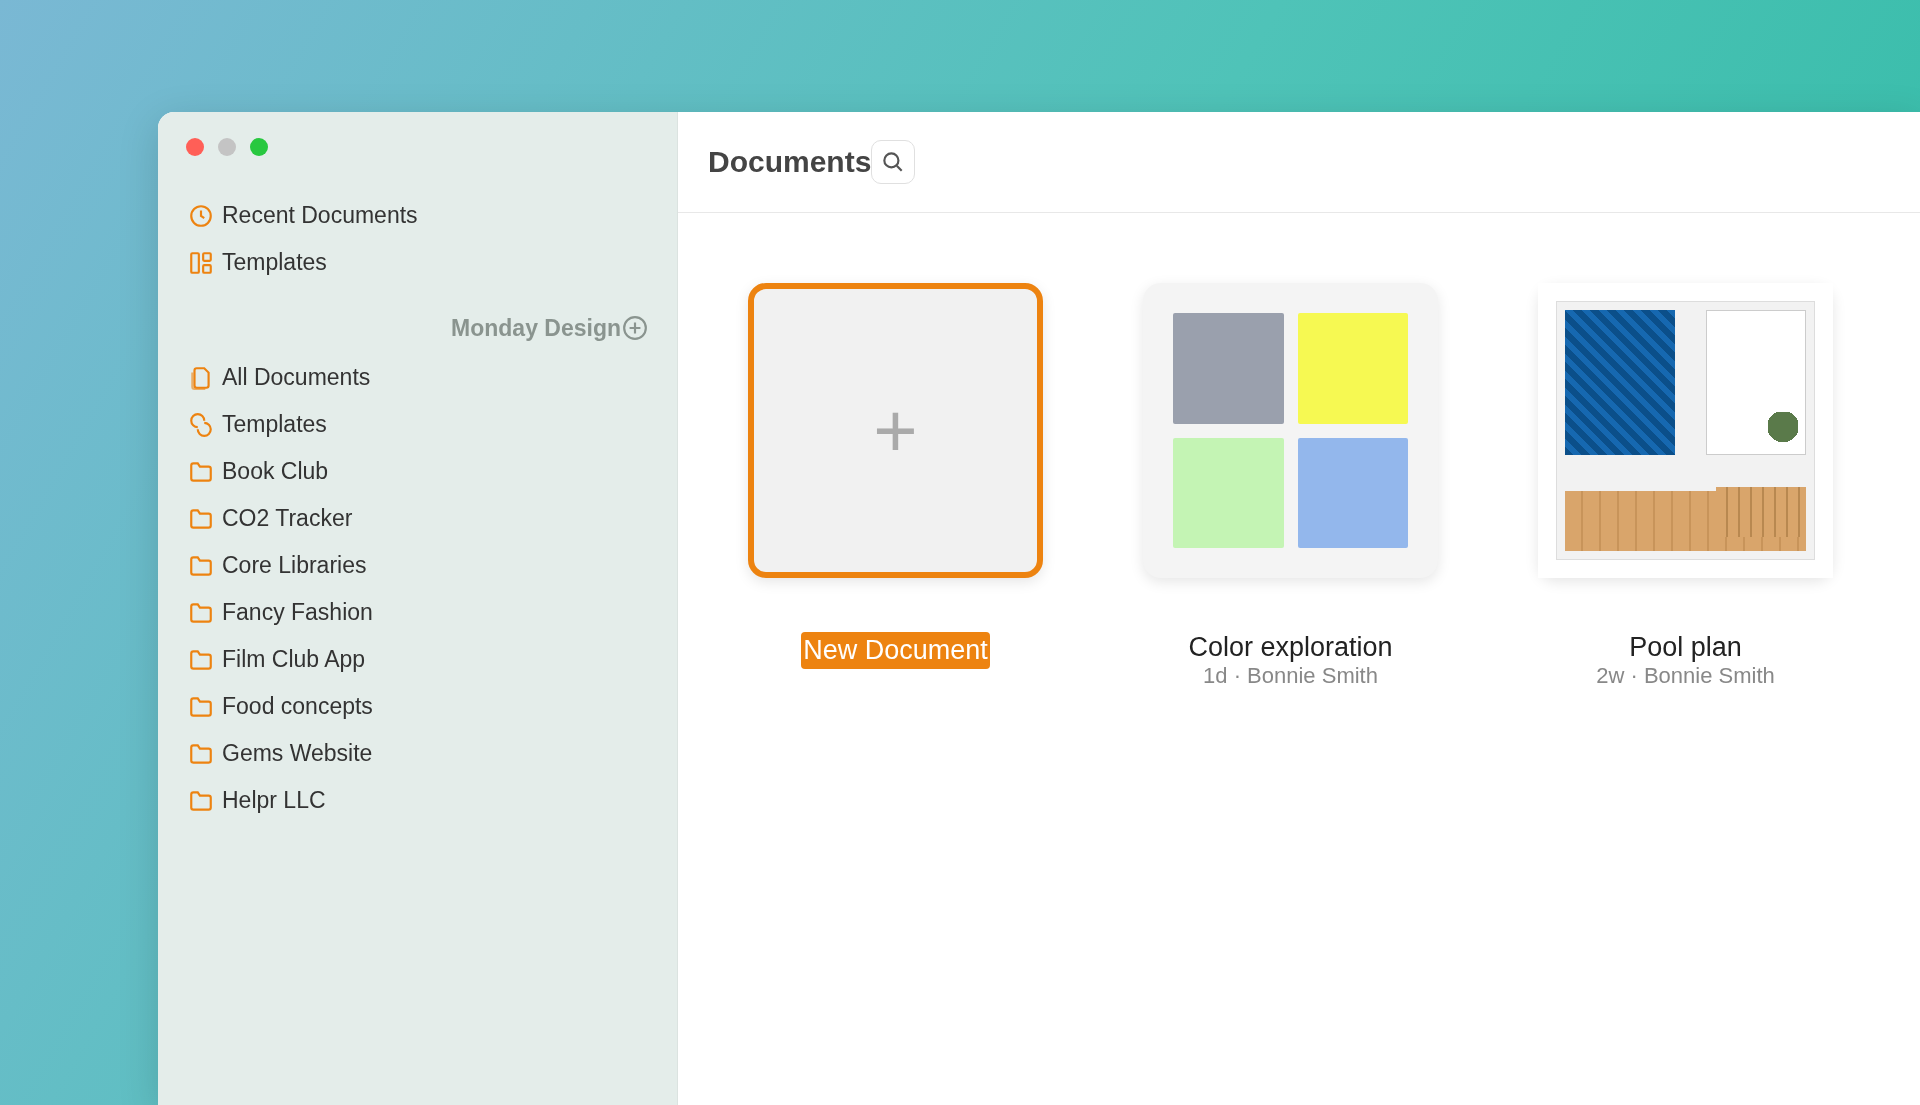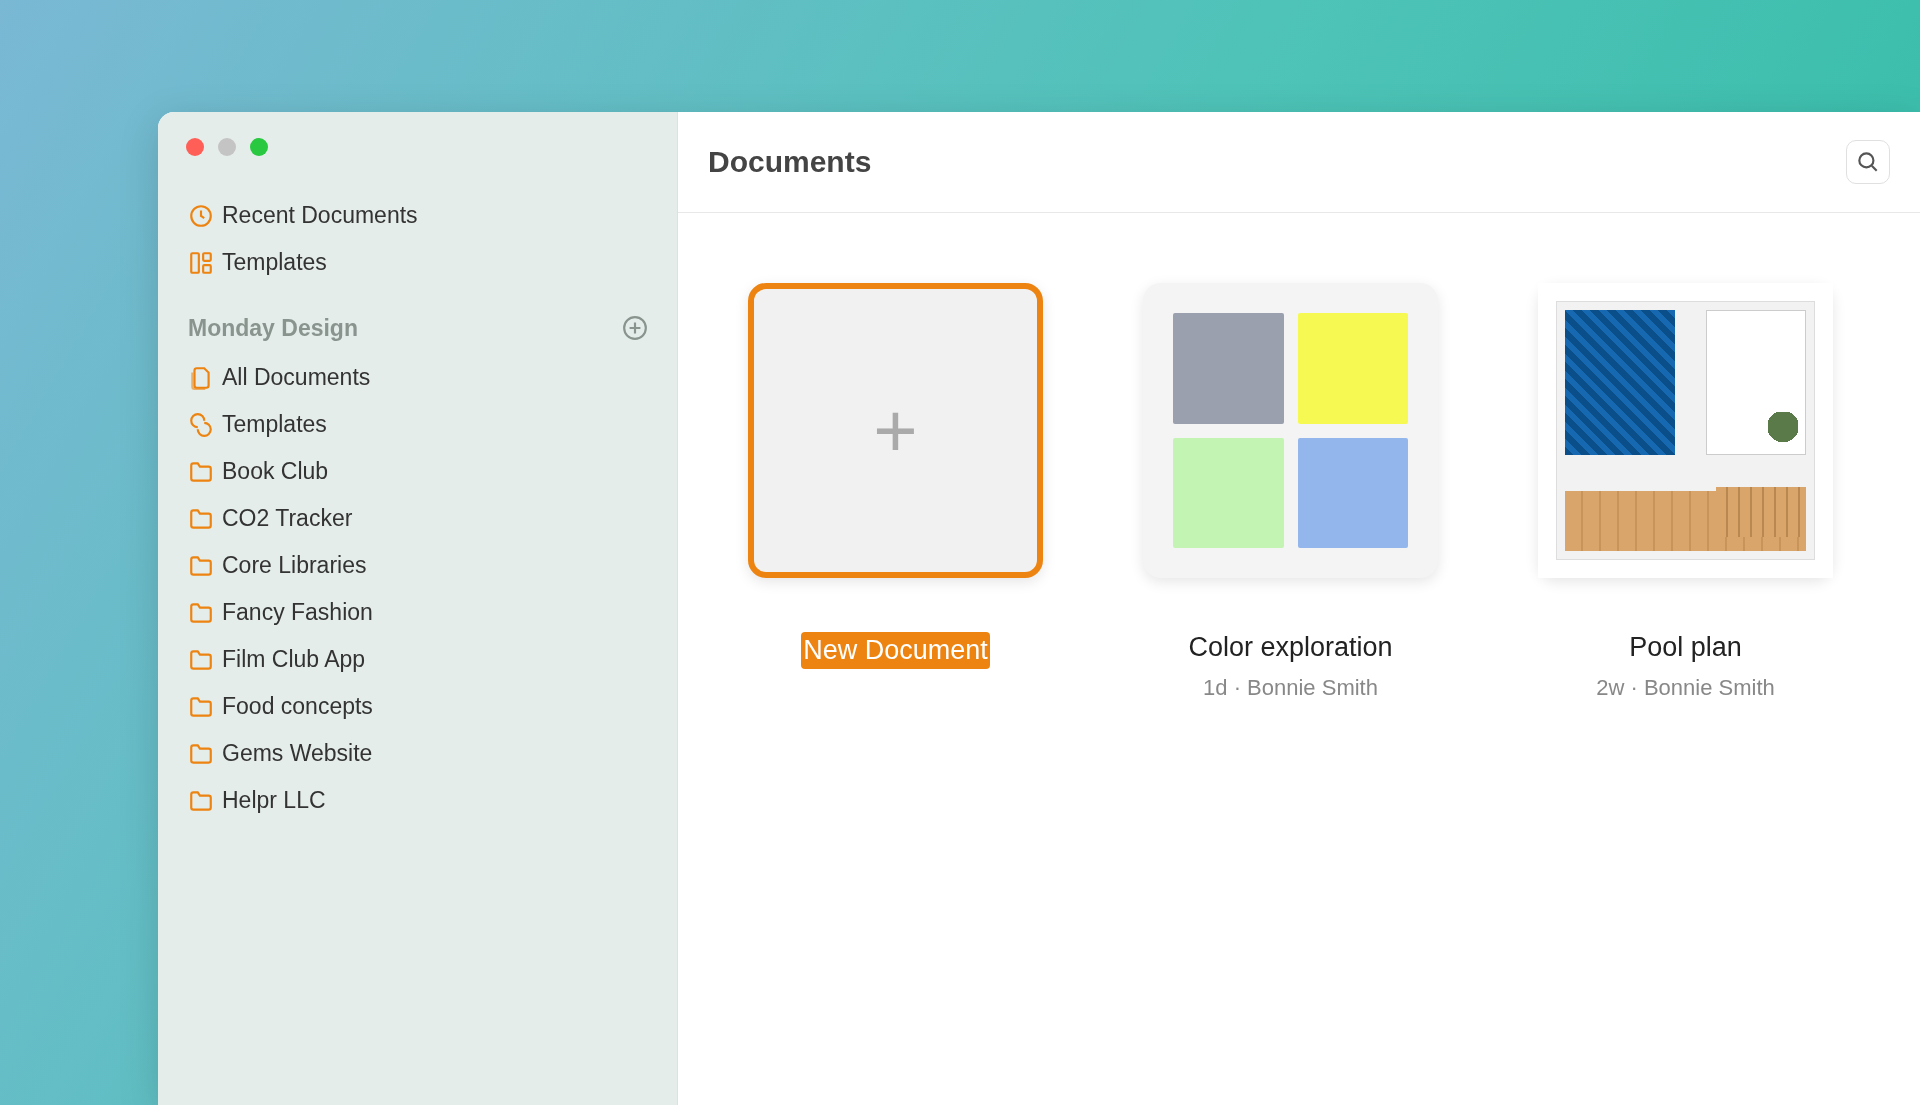--- a/index.html
+++ b/index.html
@@ -83,21 +83,21 @@
 }
 
 .nav-icon svg {
   width: 26px;
   height: 26px;
 }
 
 .section-header {
   display: flex;
   align-items: center;
-  justify-content: space-between;
+  justify-content: flex-end;
   padding: 28px 16px 12px 30px;
 }
 
 .section-title {
   font-size: 23px;
   font-weight: 600;
   color: #8a948f;
 }
 
 .add-btn {
@@ -118,21 +118,21 @@
 .main {
   flex: 1;
   background: #ffffff;
   display: flex;
   flex-direction: column;
 }
 
 .toolbar {
   display: flex;
   align-items: center;
-  justify-content: space-between;
+  justify-content: flex-start;
   padding: 28px 30px 28px 30px;
   border-bottom: 1px solid #e8e8e8;
 }
 
 .toolbar-title {
   font-size: 30px;
   font-weight: 700;
   color: #444;
 }
 
@@ -193,21 +193,21 @@
 
 .doc-label.highlighted {
   background: #ed8310;
   color: #fff;
   padding: 3px 2px;
   border-radius: 4px;
   font-weight: 500;
 }
 
 .doc-meta {
-  margin-top: 12px;
+  margin-top: 0;
   font-size: 22px;
   color: #888;
 }
 
 .thumb-colors {
   display: grid;
   grid-template-columns: 1fr 1fr;
   gap: 14px;
   padding: 30px;
   width: 100%;

